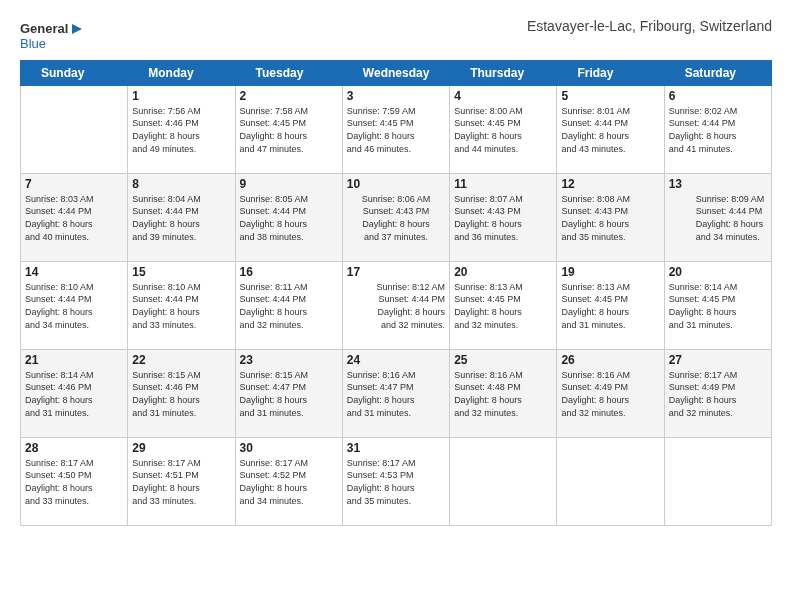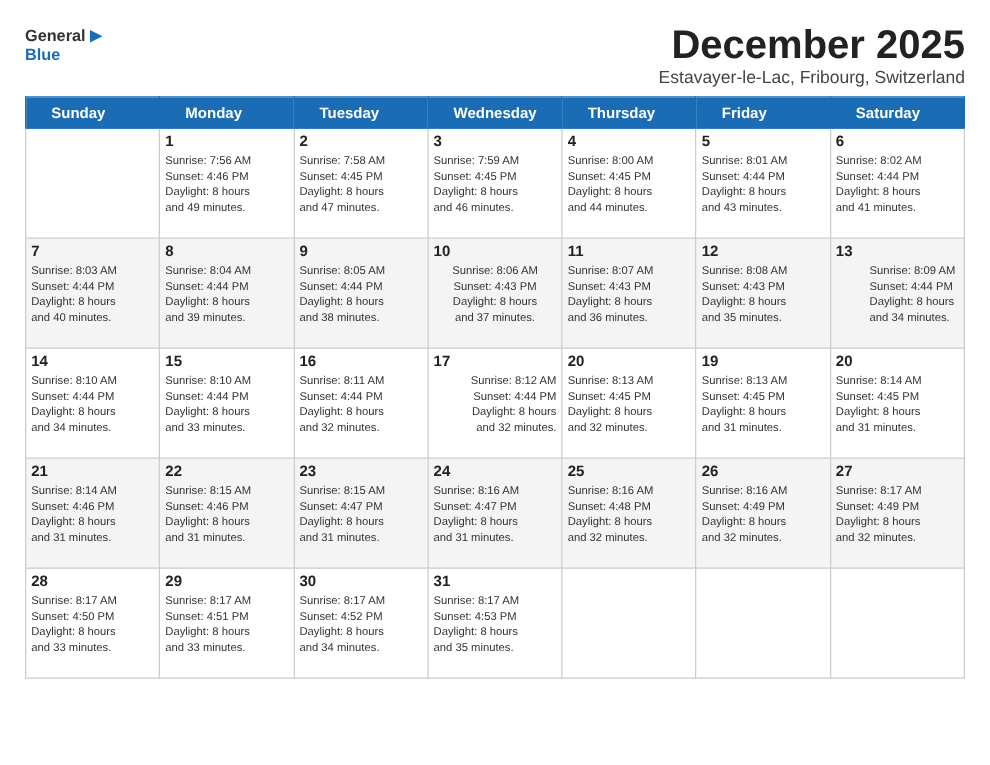--- a/index.html
+++ b/index.html
@@ -98,25 +98,24 @@
 <div class="page">
   <div class="header">
     <div class="logo">
     <div style="display:flex;flex-direction:column;align-items:flex-start;line-height:1.15;">
       <div style="display:flex;align-items:center;gap:2px;">
         <span style="font-size:13px;font-weight:bold;color:#333;">General</span>
         <svg width="14" height="14" viewBox="0 0 14 14">
           <polygon points="2,2 12,7 2,12" fill="#1a6db5"></polygon>
         </svg>
       </div>
-      <span style="font-size:13px;font-weight:bold;color:#1a6db5;">Blue</span>
+      <span style="font-size:13px;font-weight:normal;color:#1a6db5;">Blue</span>
     </div>
   </div>
     <div class="title-block">
-      <div class="month-title">December 2025</div>
       <div class="location">Estavayer-le-Lac, Fribourg, Switzerland</div>
     </div>
   </div>
 
   <table class="calendar">
     <thead>
       <tr>
         <th>Sunday</th>
         <th>Monday</th>
         <th>Tuesday</th>

